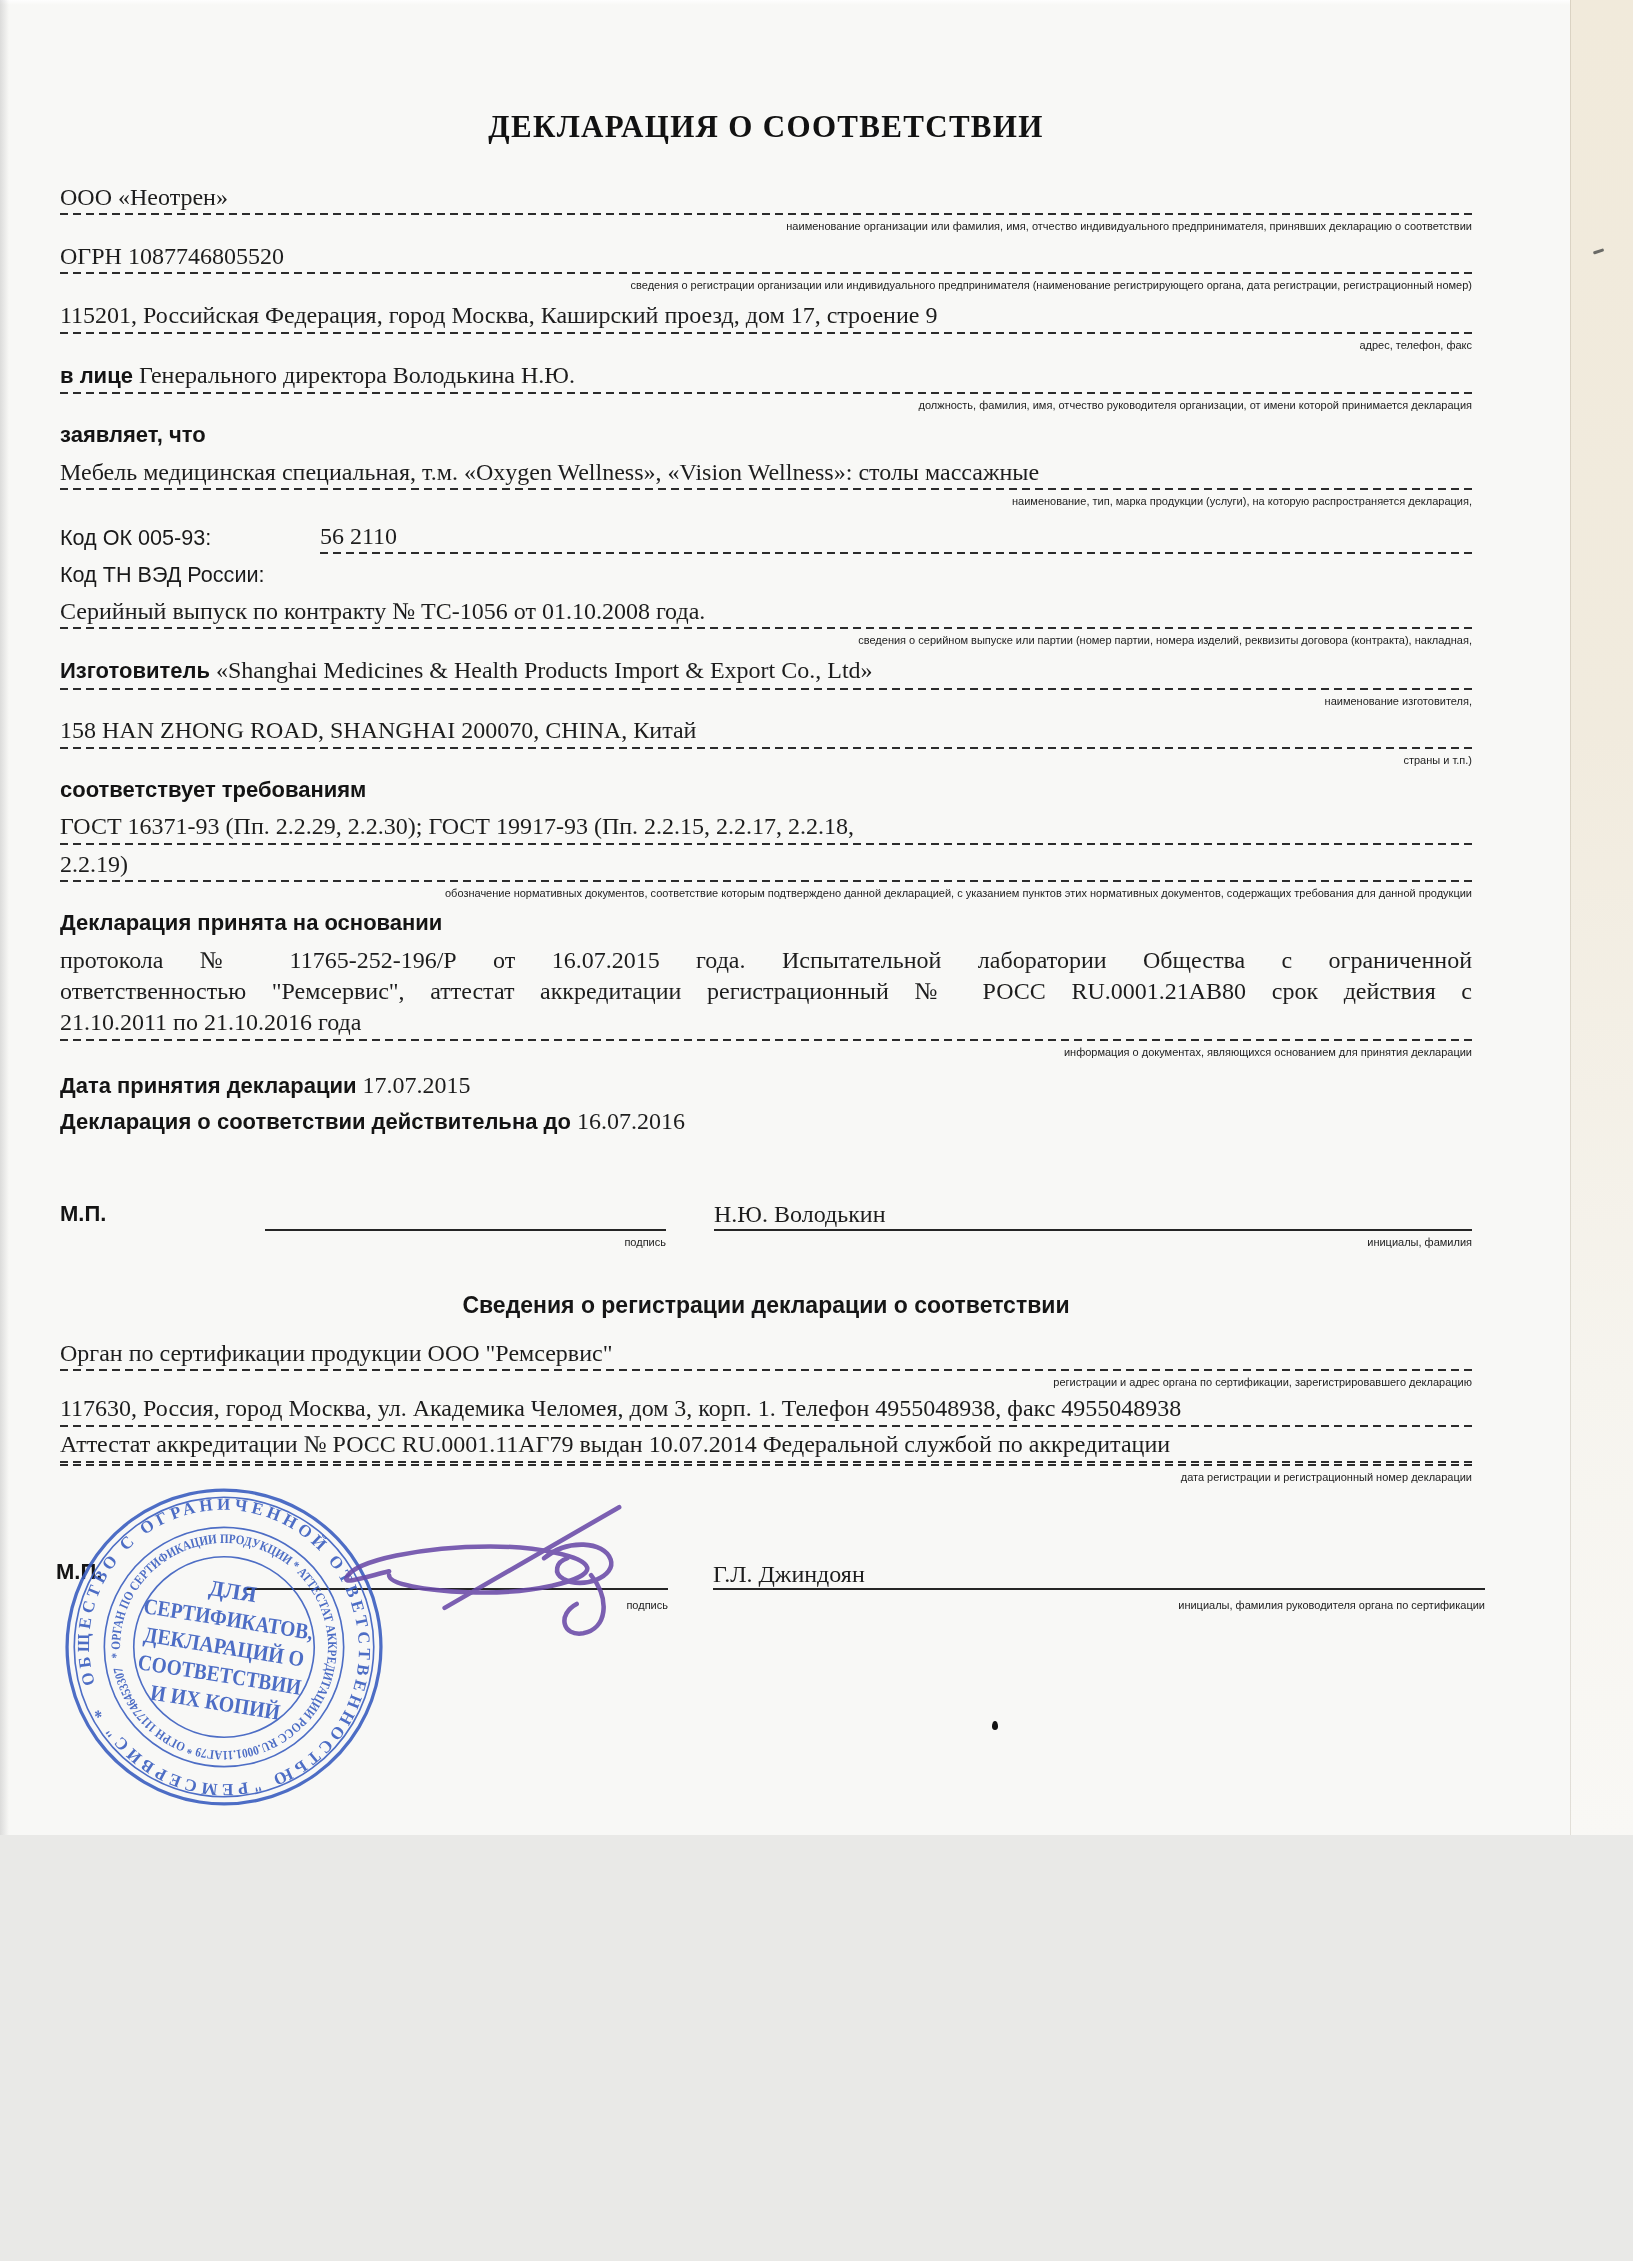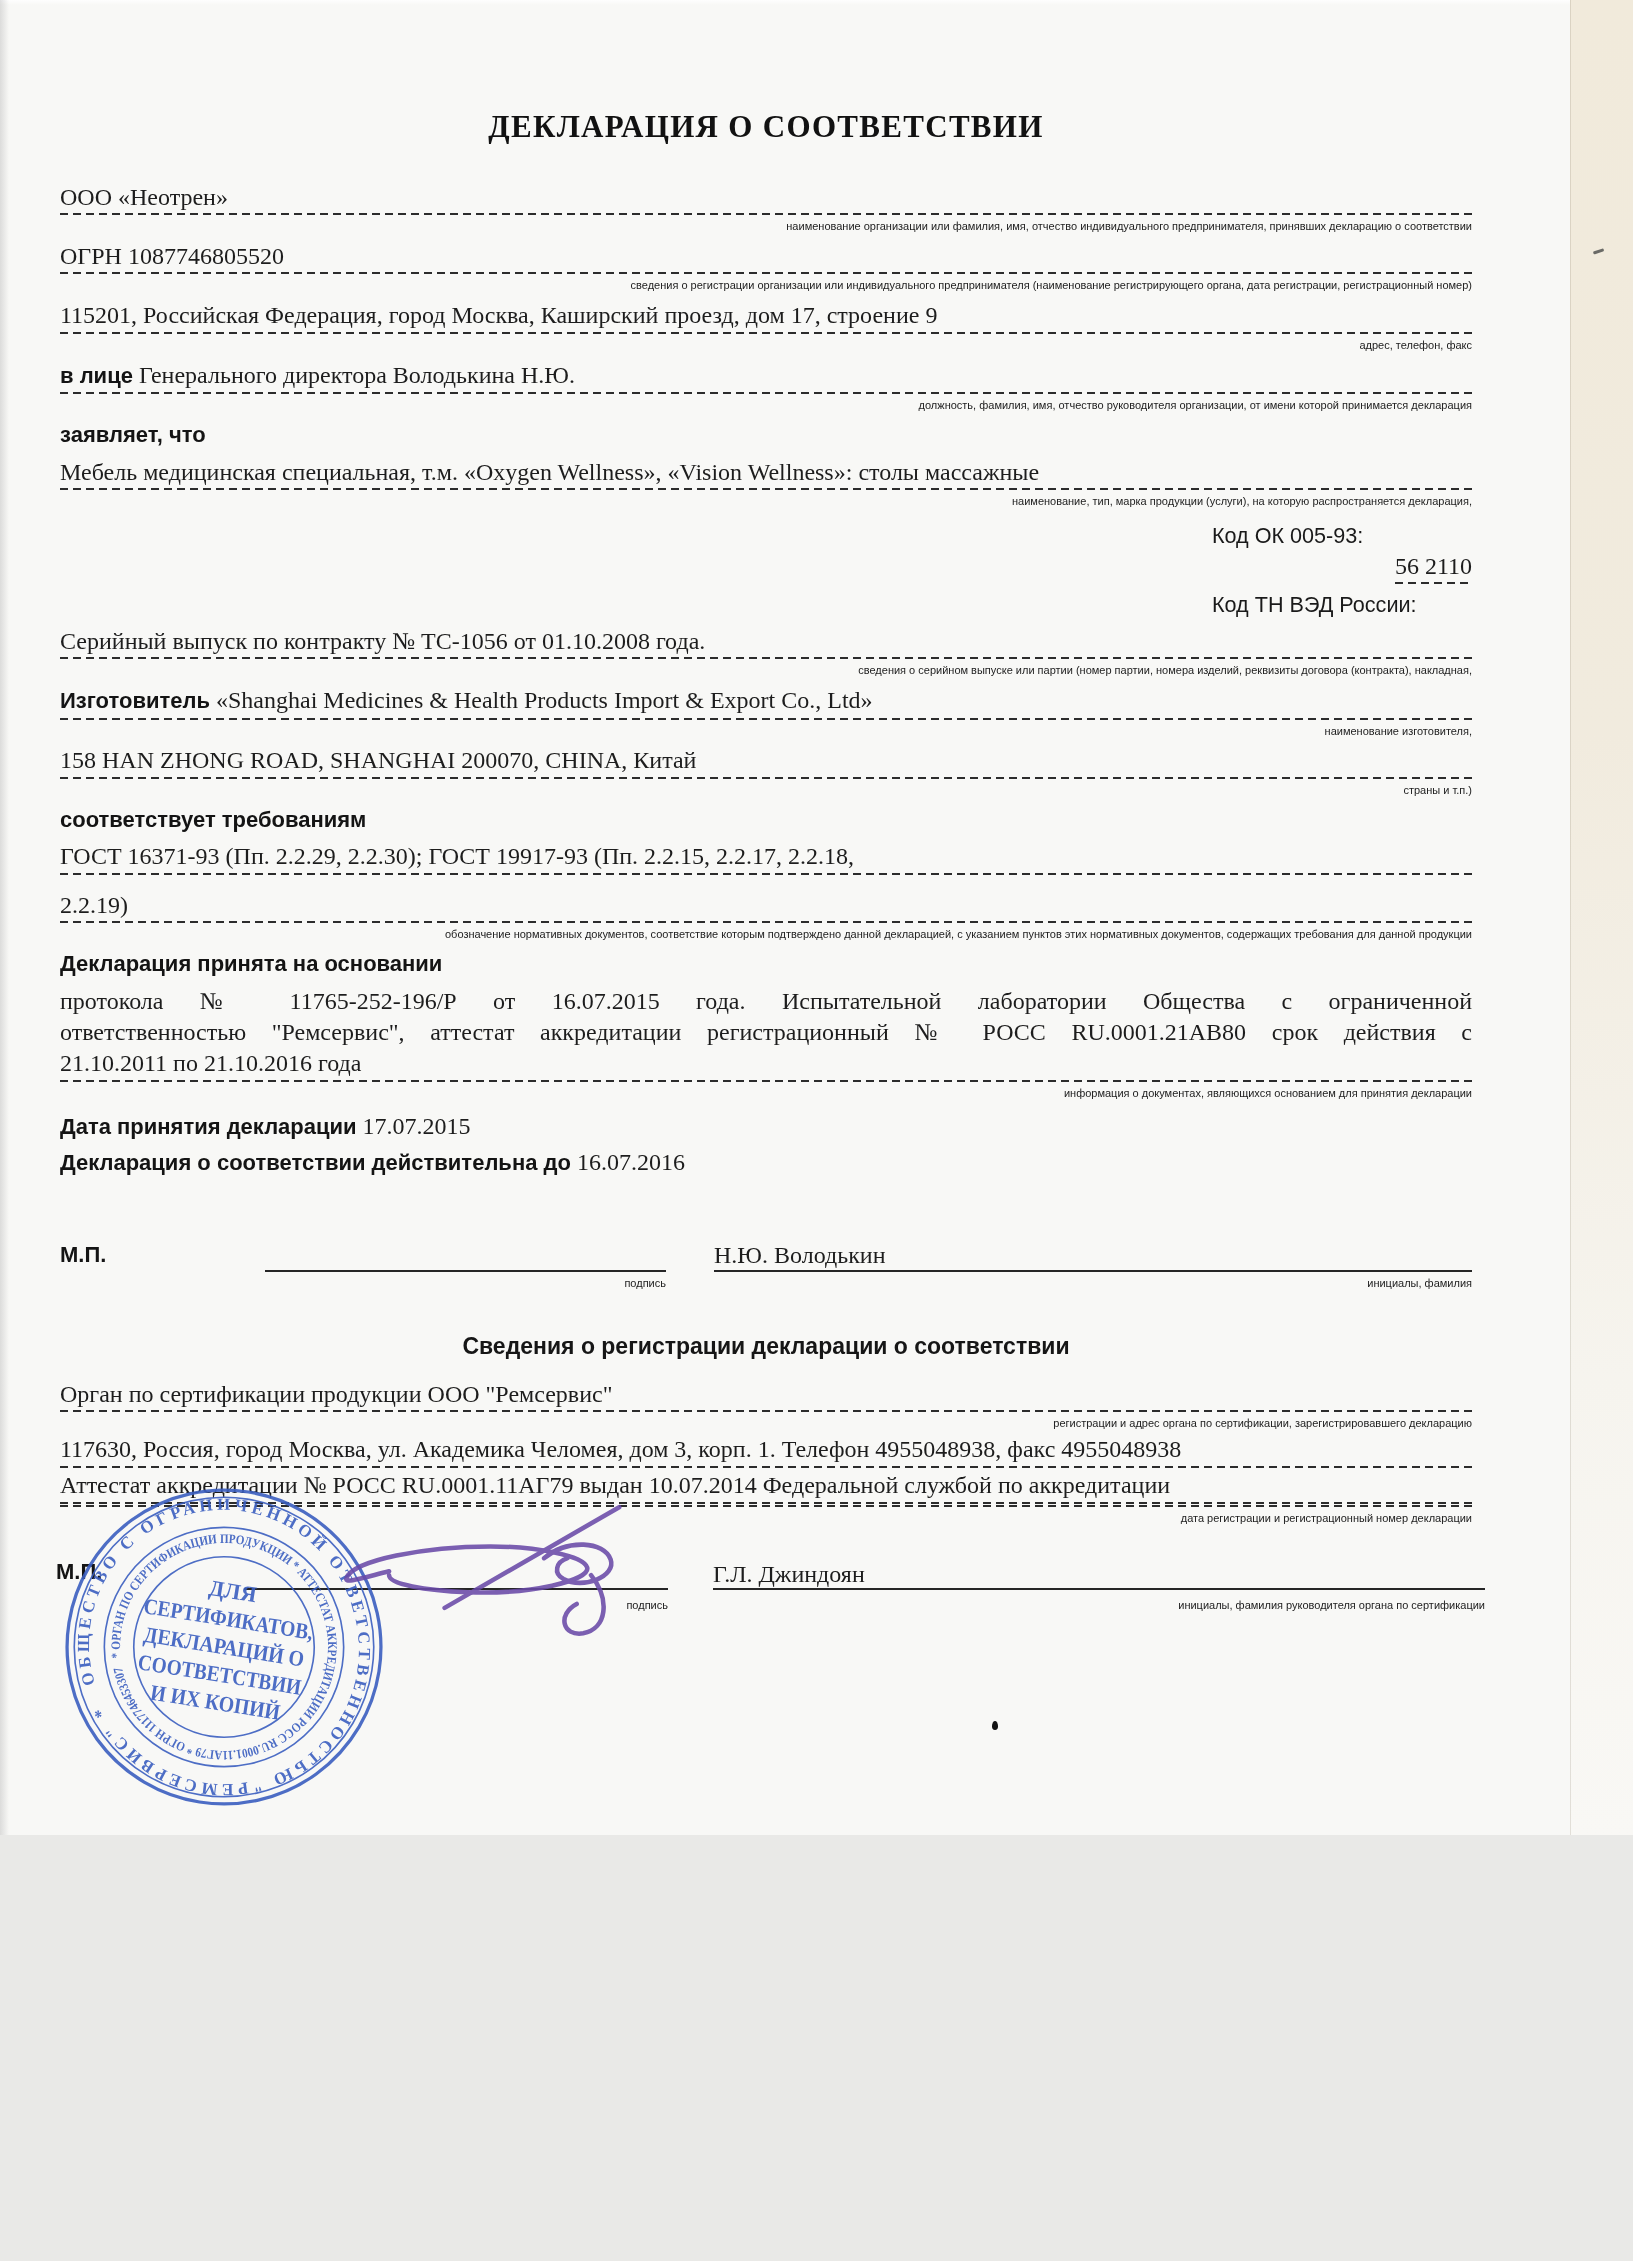--- a/index.html
+++ b/index.html
@@ -41,21 +41,21 @@
   .f-cap{margin-bottom:7.9px;}
   .f-nocap{margin-bottom:5.9px;}
   .mt4{margin-top:2.6px;} .mt6{margin-top:3.9px;} .mt16{margin-top:10.5px;}
   .mt20{margin-top:13px;} .mt28{margin-top:18.3px;}
 
   .heading{font-family:"Liberation Sans", sans-serif;font-weight:bold;
     font-size:22px;line-height:29px;color:#141414;margin:3.9px 0 7.9px 0;}
   .heading-center{font-family:"Liberation Sans", sans-serif;font-weight:bold;
     font-size:23px;line-height:29px;color:#161616;text-align:center;margin:42px 0 18.3px 0;}
 
-  .coderow{display:flex;align-items:flex-end;flex-direction:column;}
+  .coderow{display:flex;align-items:center;}
   .coderow .code-label{width:260px;flex:none;line-height:30px;}
   .coderow .code-val{flex:1;}
 
   .just{text-align:justify;text-align-last:justify;}
   .para .val{white-space:normal;line-height:31px;}
 
   .sigrow{display:flex;align-items:flex-start;margin-top:62px;}
   .sigrow .mp{width:205px;flex:none;line-height:29px;}
   .sigblock1{width:401px;flex:none;}
   .sigblock2{flex:1;margin-left:48px;}
@@ -143,21 +143,21 @@
     </div>
 
     <div class="f-cap">
       <div class="val">158 HAN ZHONG ROAD, SHANGHAI 200070, CHINA, Китай</div>
       <div class="rule"></div>
       <div class="cap">страны и т.п.)</div>
     </div>
 
     <div class="heading mt28">соответствует требованиям</div>
 
-    <div class="f-nocap" style="margin-bottom:15px;">
+    <div class="f-nocap" style="margin-bottom:4px;">
       <div class="val">ГОСТ 16371-93 (Пп. 2.2.29, 2.2.30); ГОСТ 19917-93 (Пп. 2.2.15, 2.2.17, 2.2.18,</div>
       <div class="rule"></div>
     </div>
     <div class="f-cap">
       <div class="val">2.2.19)</div>
       <div class="rule"></div>
       <div class="cap">обозначение нормативных документов, соответствие которым подтверждено данной декларацией, с указанием пунктов этих нормативных документов, содержащих требования для данной продукции</div>
     </div>
 
     <div class="heading mt16">Декларация принята на основании</div>

